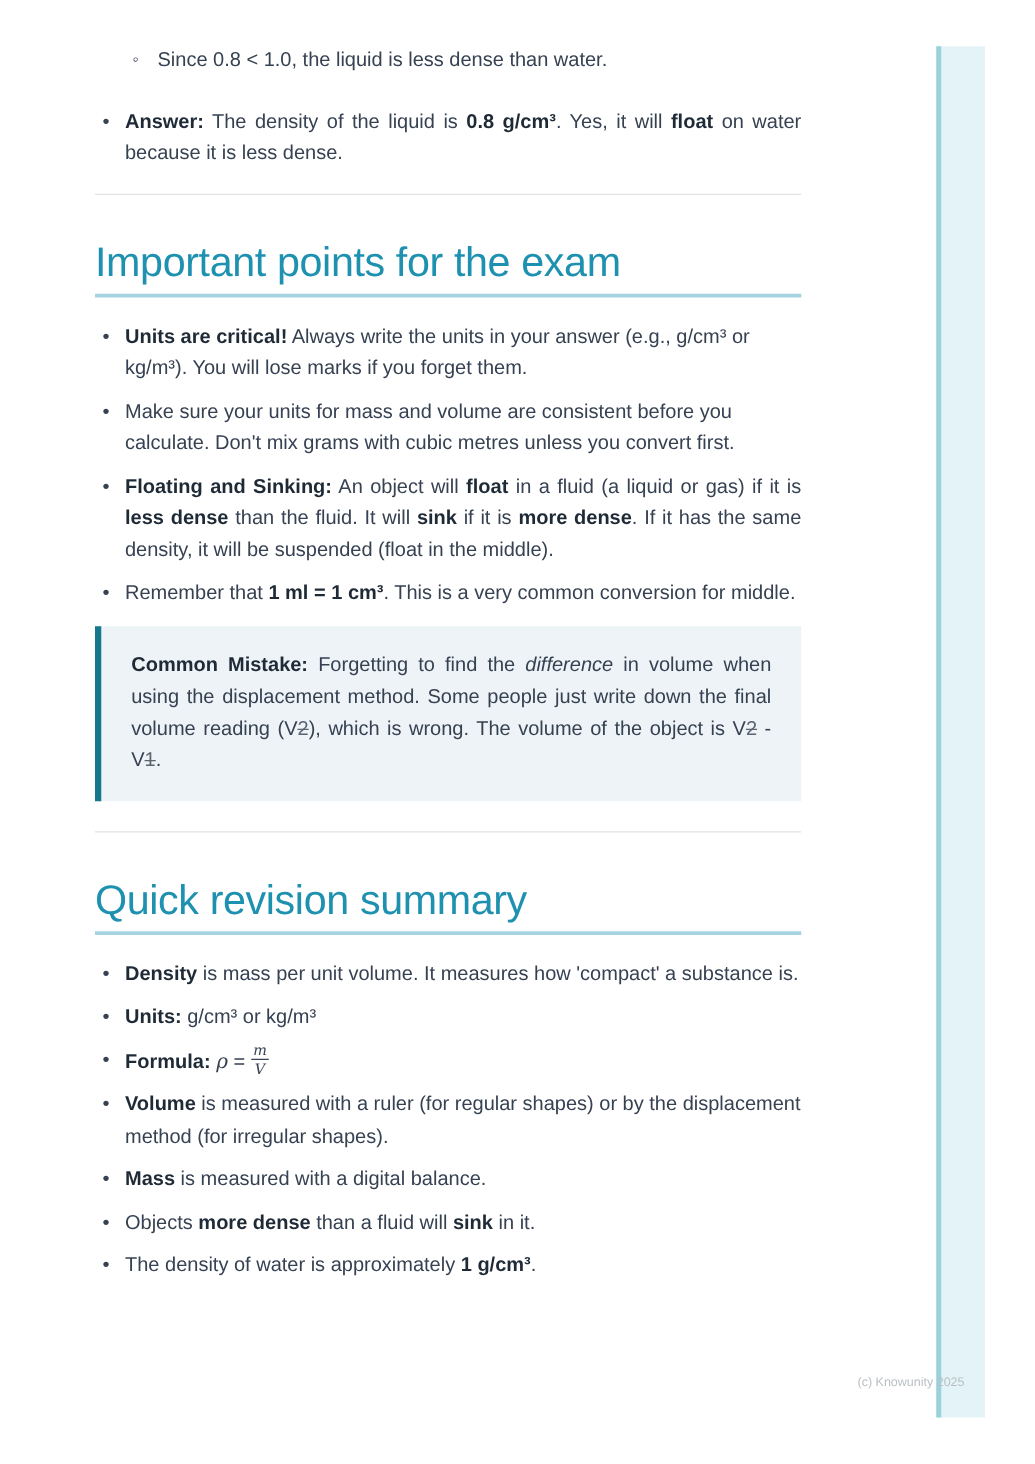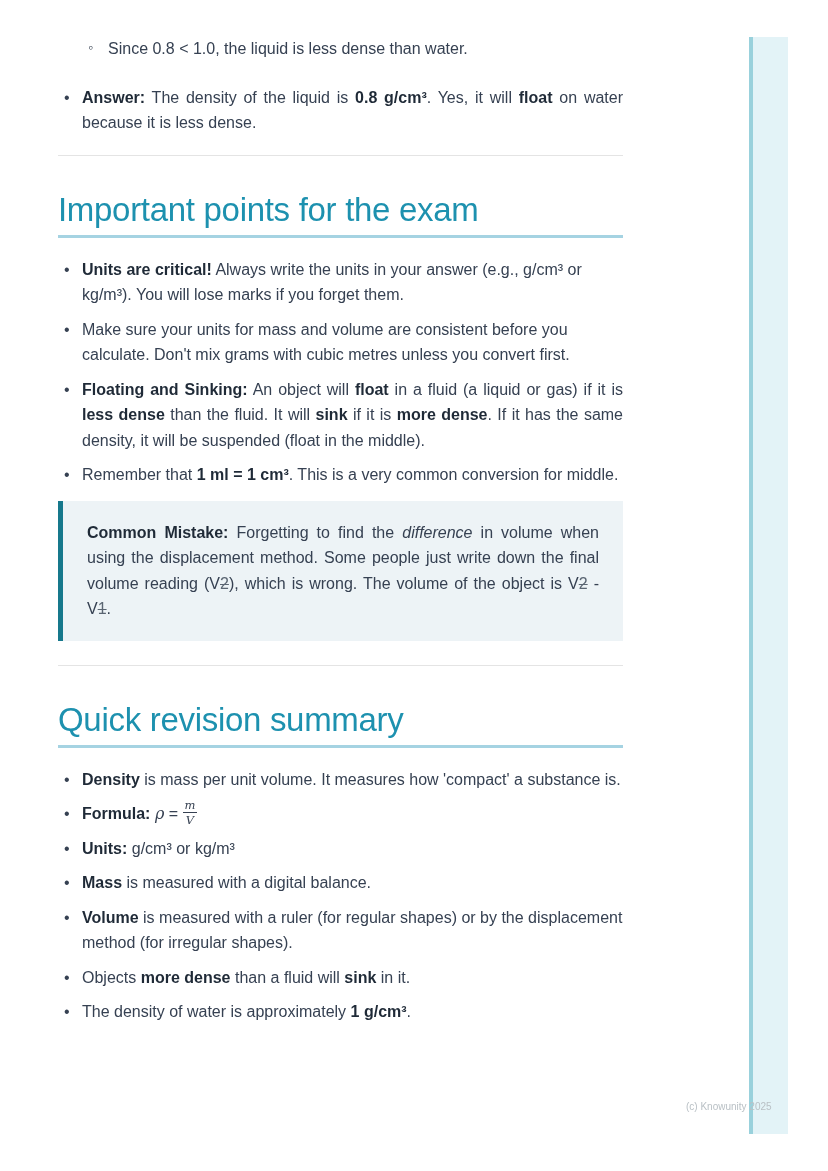--- a/index.html
+++ b/index.html
@@ -35,21 +35,21 @@
   .watermark{
     position:absolute;
     left:686px;top:1101px;
     font-size:10px;
     color:var(--watermark);
     white-space:nowrap;
     z-index:3;
   }
   .content{
     position:absolute;
-    left:58px;top:0;
+    left:76px;top:0;
     width:565px;
     padding-top:36px;
     font-size:16px;
     line-height:25.5px;
   }
   ul{list-style:none;margin:0;padding:0;}
   li{position:relative;margin:0 0 9px 0;}
   li.bullet{padding-left:24px;}
   li.bullet::before{
     content:"\2022";
@@ -136,21 +136,21 @@
   <div class="callout">
     <p><span class="b">Common Mistake:</span><span> Forgetting to find the </span><span class="i">difference</span><span> in volume when using the displacement method. Some people just write down the final volume reading (V</span><span class="strike">2</span><span>), which is wrong. The volume of the object is V</span><span class="strike">2</span><span> - V</span><span class="strike">1</span><span>.</span></p>
   </div>
 
   <hr class="divider second">
 
   <h1>Quick revision summary</h1>
 
   <ul>
     <li class="bullet"><span class="b">Density</span><span> is mass per unit volume. It measures how 'compact' a substance is.</span></li>
+    <li class="bullet"><span class="b">Units:</span><span> g/cm³ or kg/m³</span></li>
     <li class="bullet"><span class="b">Formula:</span><span> </span><span class="math">ρ</span><span> = </span><span class="frac"><span class="num">m</span><span class="den">V</span></span></li>
-    <li class="bullet"><span class="b">Units:</span><span> g/cm³ or kg/m³</span></li>
+    <li class="bullet"><span class="b">Volume</span><span> is measured with a ruler (for regular shapes) or by the displacement method (for irregular shapes).</span></li>
     <li class="bullet"><span class="b">Mass</span><span> is measured with a digital balance.</span></li>
-    <li class="bullet"><span class="b">Volume</span><span> is measured with a ruler (for regular shapes) or by the displacement method (for irregular shapes).</span></li>
     <li class="bullet"><span>Objects </span><span class="b">more dense</span><span> than a fluid will </span><span class="b">sink</span><span> in it.</span></li>
     <li class="bullet"><span>The density of water is approximately </span><span class="b">1 g/cm³</span><span>.</span></li>
   </ul>
 
 </div>
 
 </body></html>

